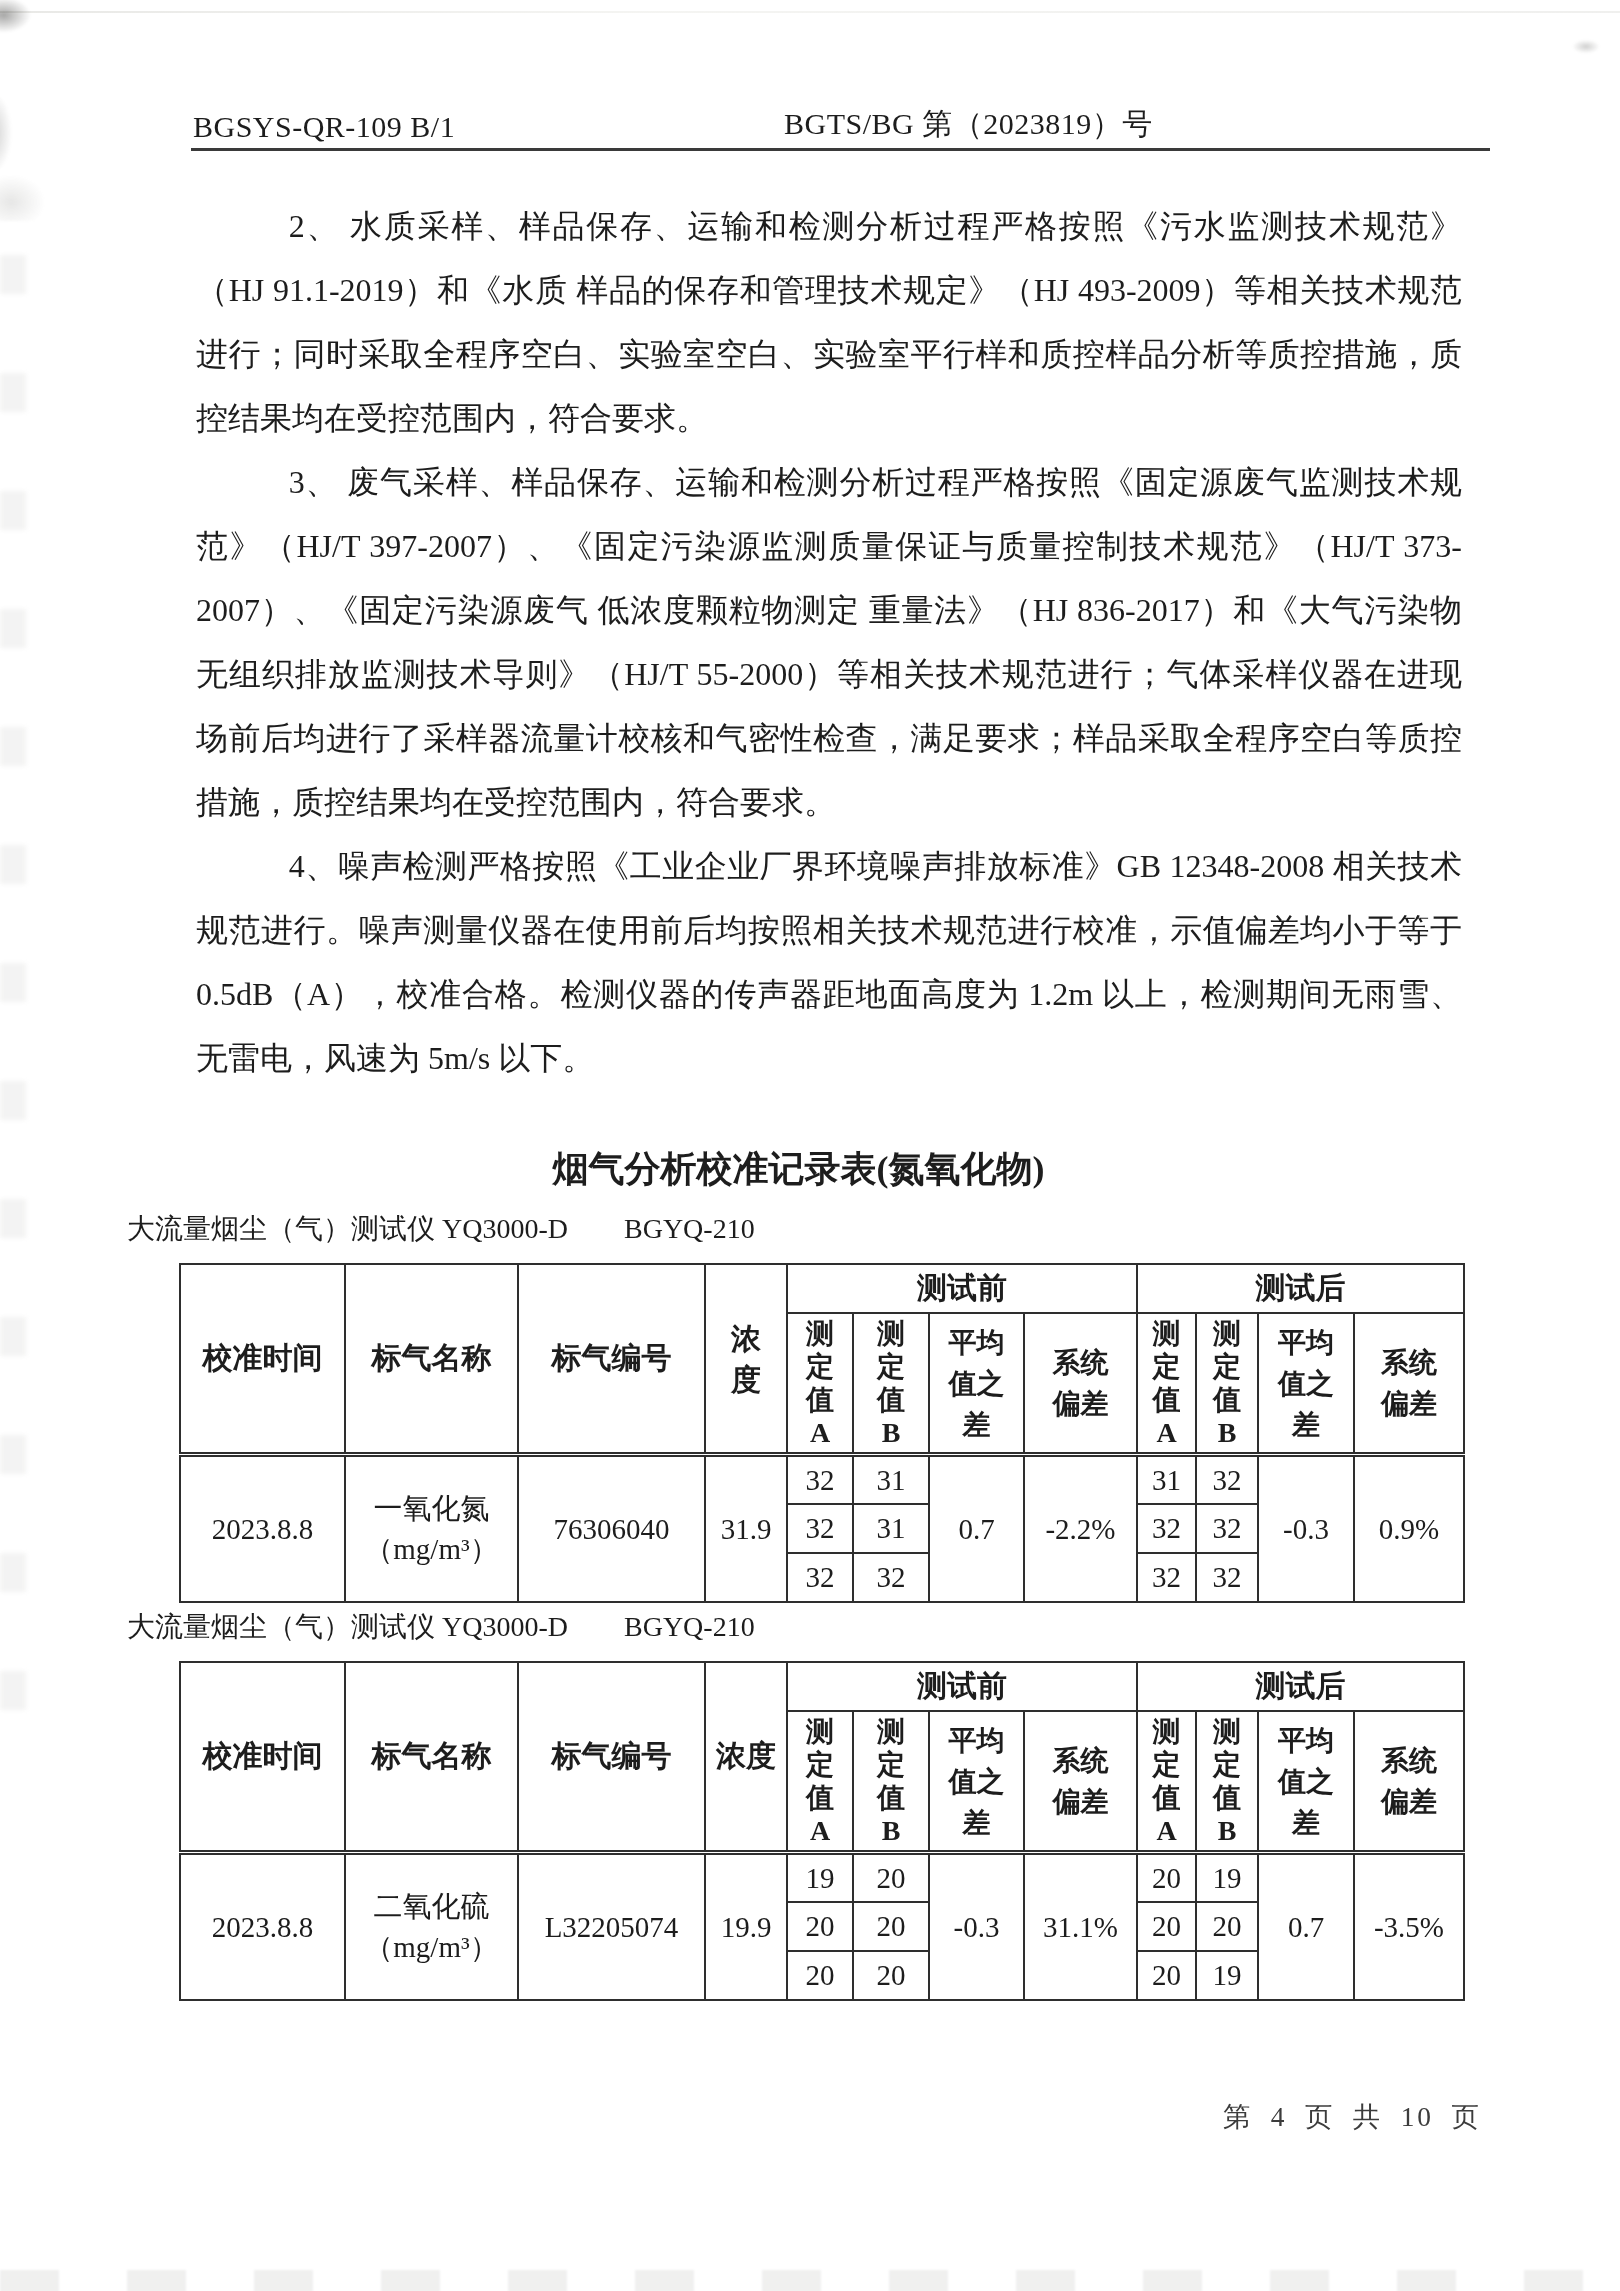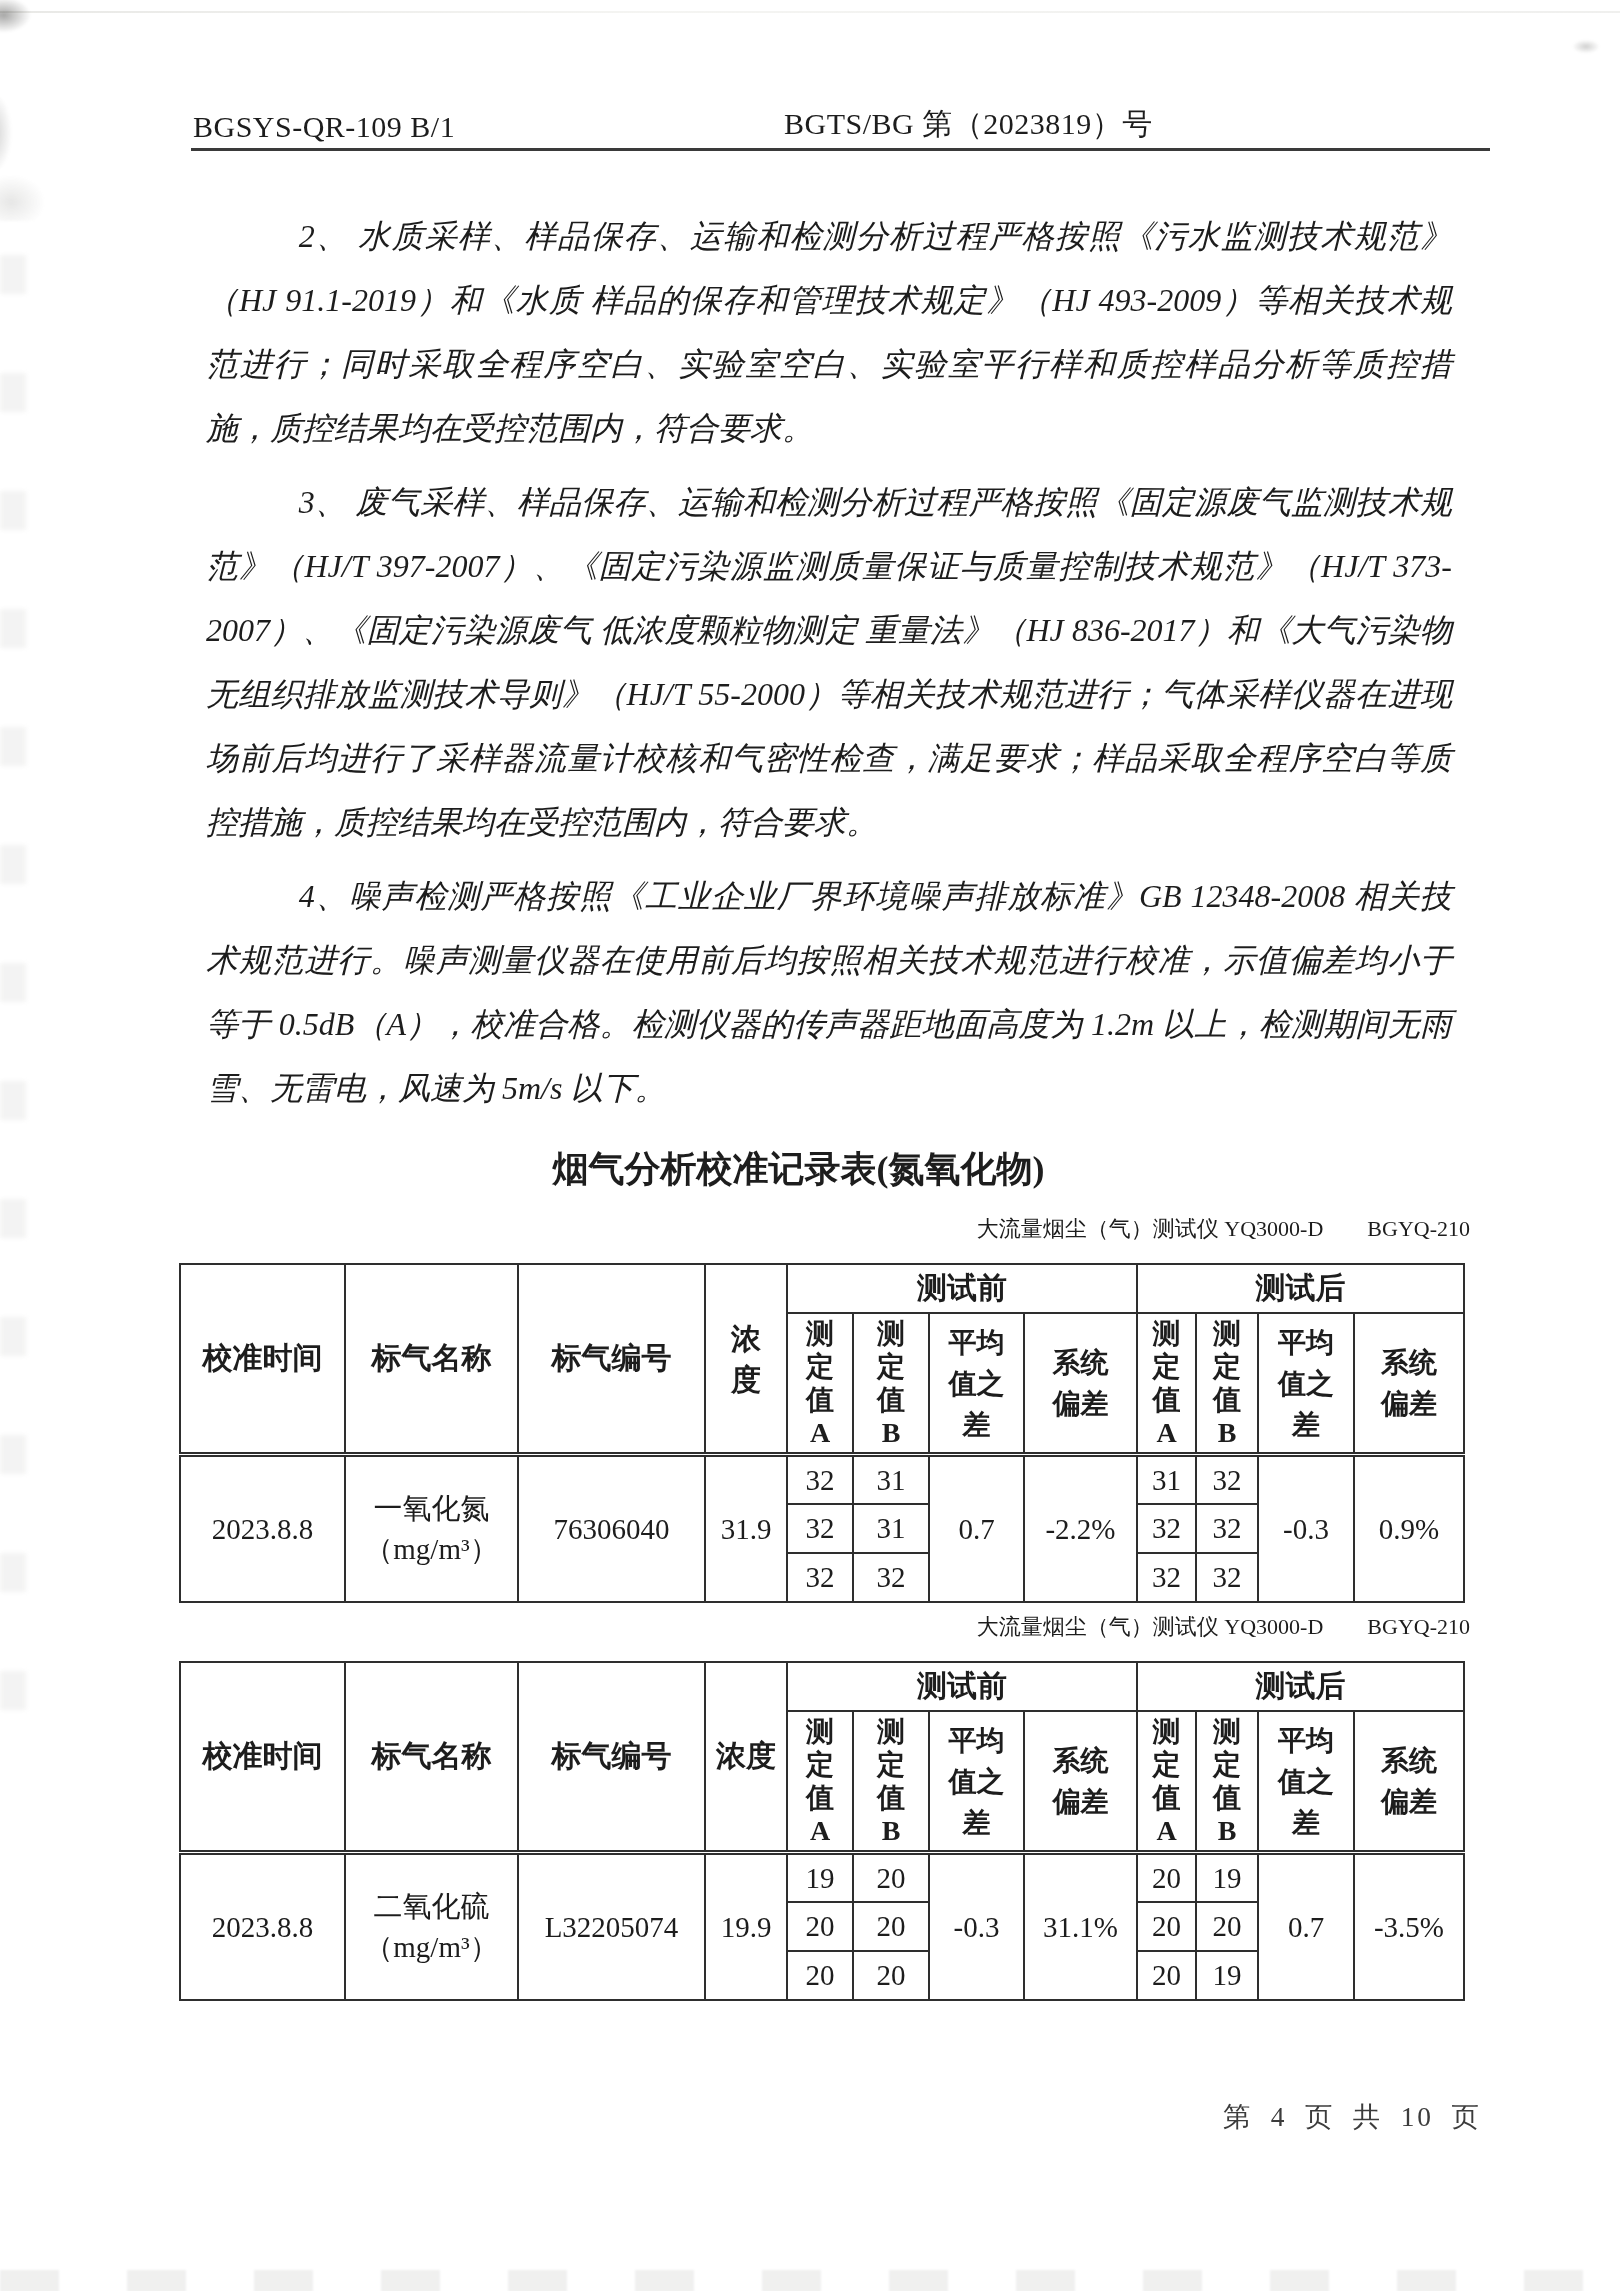--- a/index.html
+++ b/index.html
@@ -30,28 +30,28 @@
     background:repeating-linear-gradient(90deg, rgba(150,150,145,.14) 0 59px, transparent 59px 127px);
     filter:blur(1px);}
 
   
   .hdr-left{position:absolute;left:193px;top:110px;font-size:30px;letter-spacing:0.5px;}
   .hdr-right{position:absolute;left:753px;top:104px;font-size:30px;letter-spacing:0.5px;margin-left:31px;}
   .hdr-rule{position:absolute;left:191px;top:148px;width:1299px;height:2.9px;background:#3a3a3a;}
 
   
   .body-text{position:absolute;left:196px;top:194px;width:1266px;font-size:32px;line-height:64px;text-align:justify;}
-  .body-text p{margin:10px;text-indent:2.9em;font-style:italic;}
+  .body-text p{margin:0;text-indent:2.9em;}
 
   
   .tbl-sec{position:absolute;left:127px;width:1343px;}
   .sec-1{top:1133px;}
   .sec-2{top:1602px;}
   .tbl-title{text-align:center;font-size:36px;font-weight:bold;margin:14px;line-height:45px;}
-  .tbl-sub{text-align:right;font-size:22px;margin:2px 0 0 0;line-height:45px;}
+  .tbl-sub{text-align:left;font-size:28px;margin:2px 0 0 0;line-height:45px;}
 
   table.cal{border-collapse:collapse;table-layout:fixed;width:1283px;margin:11.8px 0 0 52px;}
   table.cal th,table.cal td{
     border:2px solid #2e2e2e;padding:0;text-align:center;vertical-align:middle;
     font-size:29px;font-weight:normal;overflow:hidden;
   }
   table.cal{border:2.9px solid #2e2e2e;}
   tr.band{height:49px;}
   tr.band th{font-weight:bold;font-size:30px;}
   tr.subhead{height:142px;}

